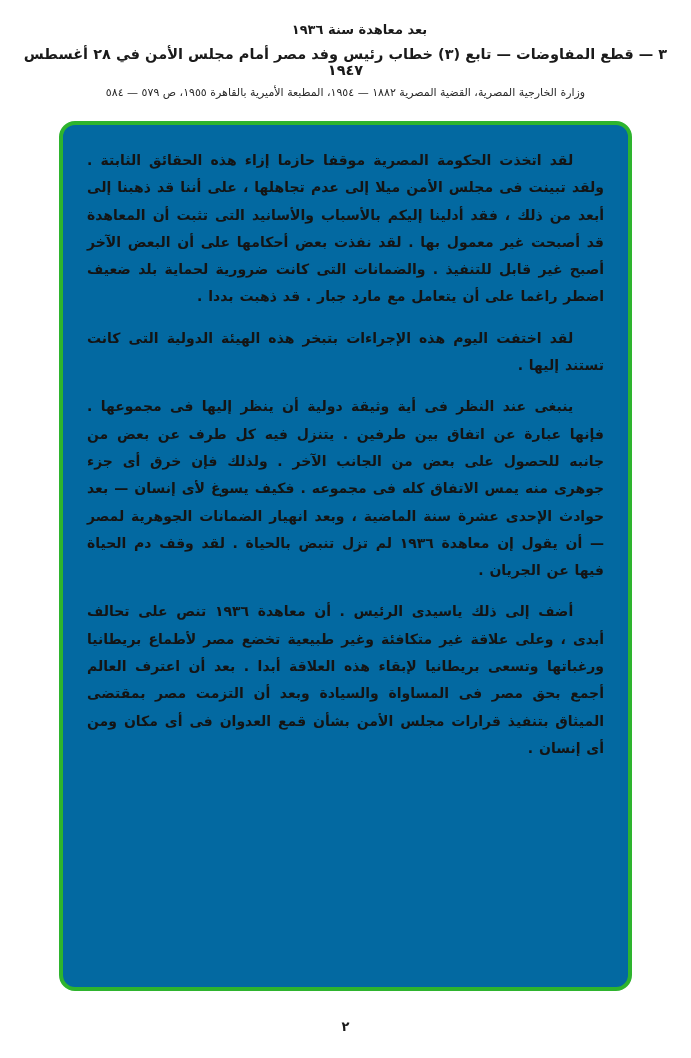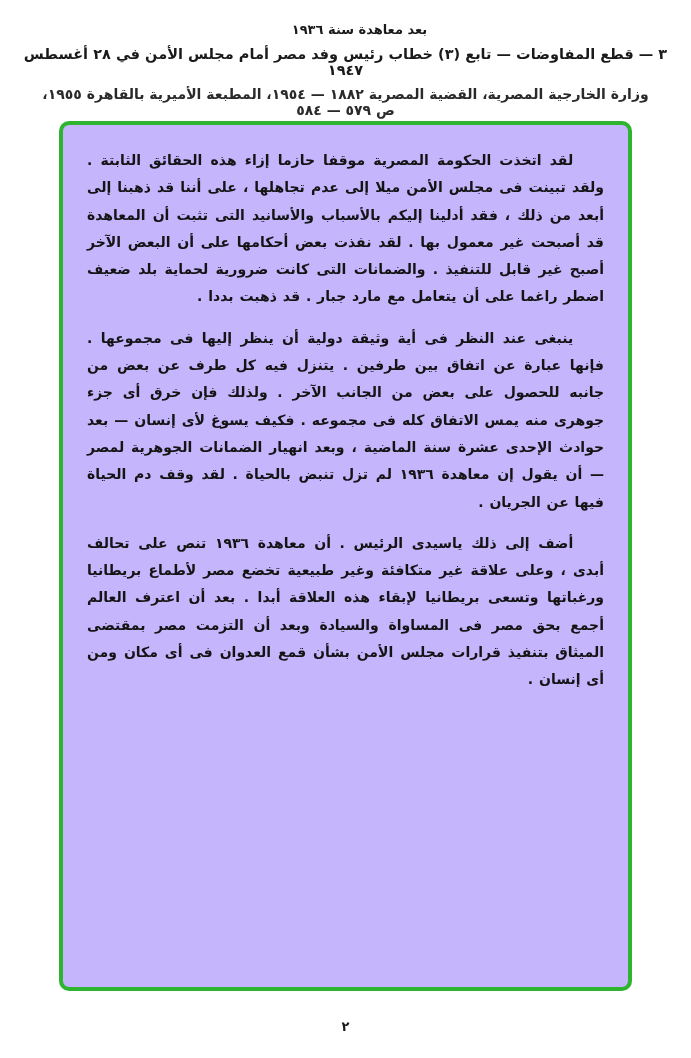--- a/index.html
+++ b/index.html
@@ -31,34 +31,34 @@
     margin-bottom: 9px;
     margin-left: 28px;
   }
   .doc-subtitle {
     font-size: 14.5px;
     font-weight: bold;
     margin-bottom: 8px;
     padding: 0 21px;
   }
   .doc-source {
-    font-size: 14px;
-    font-weight: bold;
+    font-size: 11px;
+    font-weight: normal;
     color: #2a2a2a;
     padding: 0 40px;
   }
   .frame {
     position: absolute;
     top: 121px;
     left: 59px;
     right: 59px;
     bottom: 67px;
     border: 4px solid var(--frame-green, #2eb42e);
-    border-radius: 10px;
-    background: #c4b5fd;
+    border-radius: 16px;
+    background: #0369a1;
     box-sizing: border-box;
   }
   .content {
     direction: rtl;
     text-align: justify;
     padding: 22px 24px 0 24px;
     color: #141414;
   }
   .content p {
     font-size: 14px;
@@ -86,20 +86,21 @@
 
   <div class="doc-header">
     <div class="doc-title">بعد معاهدة سنة ١٩٣٦</div>
     <div class="doc-subtitle">٣ — قطع المفاوضات — تابع (٣) خطاب رئيس وفد مصر أمام مجلس الأمن في ٢٨ أغسطس ١٩٤٧</div>
     <div class="doc-source">وزارة الخارجية المصرية، القضية المصرية ١٨٨٢ — ١٩٥٤، المطبعة الأميرية بالقاهرة ١٩٥٥، ص ٥٧٩ — ٥٨٤</div>
   </div>
 
   <div class="frame">
     <div class="content">
       <p>لقد اتخذت الحكومة المصرية موقفا حازما إزاء هذه الحقائق الثابتة . ولقد تبينت فى مجلس الأمن ميلا إلى عدم تجاهلها ، على أننا قد ذهبنا إلى أبعد من ذلك ، فقد أدلينا إليكم بالأسباب والأسانيد التى تثبت أن المعاهدة قد أصبحت غير معمول بها . لقد نفذت بعض أحكامها على أن البعض الآخر أصبح غير قابل للتنفيذ . والضمانات التى كانت ضرورية لحماية بلد ضعيف اضطر راغما على أن يتعامل مع مارد جبار . قد ذهبت بددا .</p>
+      <p>لقد اختفت اليوم هذه الإجراءات بتبخر هذه الهيئة الدولية التى كانت تستند إليها .</p>
       <p>ينبغى عند النظر فى أية وثيقة دولية أن ينظر إليها فى مجموعها . فإنها عبارة عن اتفاق بين طرفين . يتنزل فيه كل طرف عن بعض من جانبه للحصول على بعض من الجانب الآخر . ولذلك فإن خرق أى جزء جوهرى منه يمس الاتفاق كله فى مجموعه . فكيف يسوغ لأى إنسان — بعد حوادث الإحدى عشرة سنة الماضية ، وبعد انهيار الضمانات الجوهرية لمصر — أن يقول إن معاهدة ١٩٣٦ لم تزل تنبض بالحياة . لقد وقف دم الحياة فيها عن الجريان .</p>
       <p>أضف إلى ذلك ياسيدى الرئيس . أن معاهدة ١٩٣٦ تنص على تحالف أبدى ، وعلى علاقة غير متكافئة وغير طبيعية تخضع مصر لأطماع بريطانيا ورغباتها وتسعى بريطانيا لإبقاء هذه العلاقة أبدا . بعد أن اعترف العالم أجمع بحق مصر فى المساواة والسيادة وبعد أن التزمت مصر بمقتضى الميثاق بتنفيذ قرارات مجلس الأمن بشأن قمع العدوان فى أى مكان ومن أى إنسان .</p>
     </div>
   </div>
 
   <div class="page-number">٢</div>
 
 </div>
 
 </body></html>

